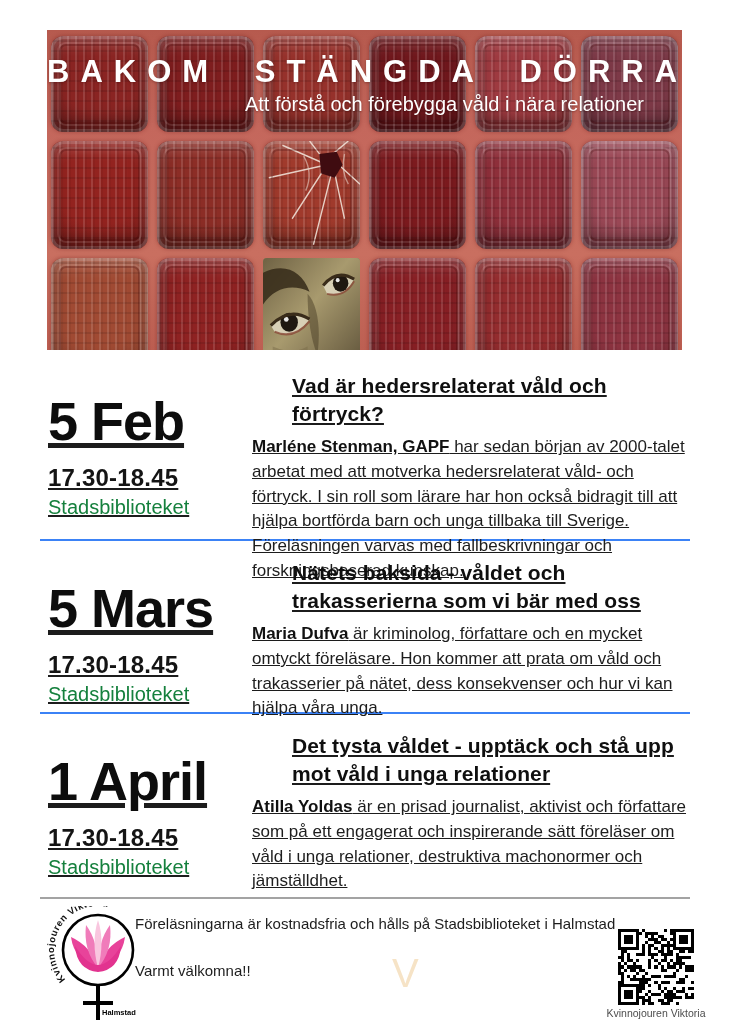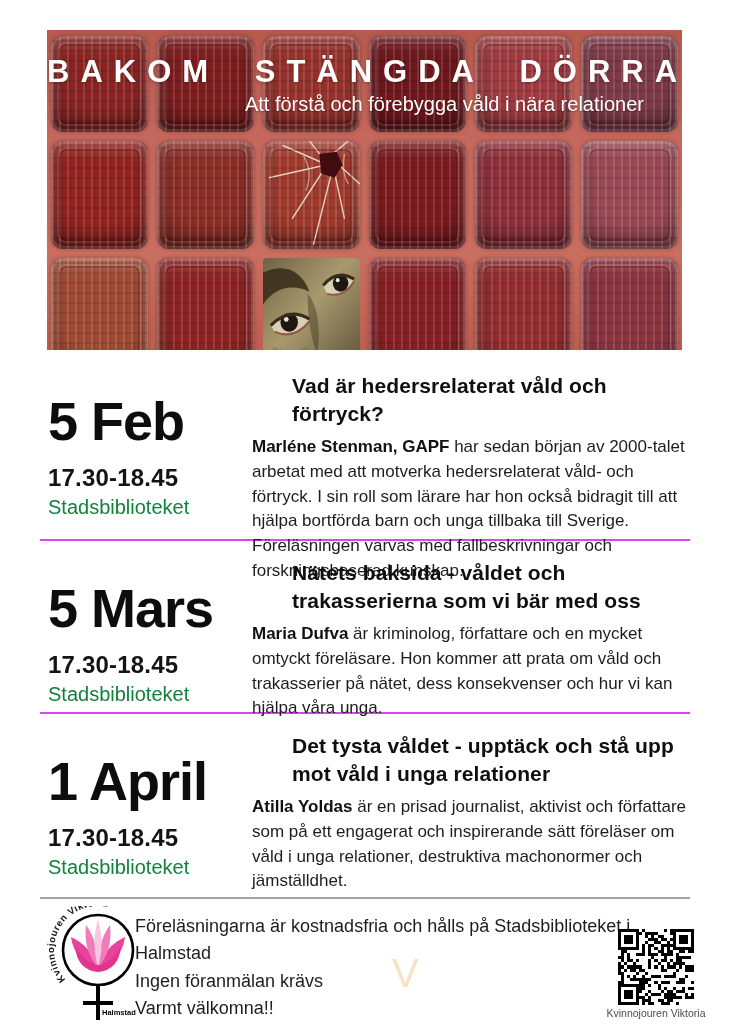--- a/index.html
+++ b/index.html
@@ -30,39 +30,39 @@
   .tile svg.overlay { position:absolute; inset:0; width:100%; height:100%; }
 
   .hero-title { position:absolute; left:0; right:0; top:24px; text-align:center;
           color:#ffffff; font-size:31px; font-weight:600; letter-spacing:11px; word-spacing:16px;
           text-shadow:0 1px 3px rgba(60,0,0,0.35); white-space:nowrap; }
   .hero-subtitle { position:absolute; right:38px; top:63px; color:#ffffff;
           font-size:20px; font-weight:500; text-shadow:0 1px 2px rgba(60,0,0,0.4); }
 
   
   .events { position:absolute; left:40px; top:358px; width:650px; }
-  .event { display:grid; grid-template-columns:212px 1fr; padding:14px 0 12px 0; }
-  .event + .event { border-top:2px solid #d946ef; padding-top:18px; }
+  .event { display:grid; grid-template-columns:212px 1fr; padding:14px 0 12px 0;text-decoration:underline; }
+  .event + .event { border-top:2px solid #3b82f6; padding-top:18px; }
   .event1 { height:181px; }
   .event2 { height:173px; }
   .event3 { height:185px; }
   .ev-left { padding-left:8px; }
   .ev-date { font-size:54px; font-weight:800; letter-spacing:-1px; color:#0d0d0d; line-height:1; margin-top:22px; }
   .ev-time { font-size:24px; font-weight:700; color:#141414; margin-top:16px; letter-spacing:0.2px; }
   .ev-loc  { font-size:20px; font-weight:400; color:#15803d; margin-top:4px; }
   .ev-right { padding-right:2px; }
   .ev-title { font-size:21px; font-weight:800; color:#0f0f0f; line-height:1.32; letter-spacing:0.1px;margin-left:40px; }
   .ev-desc { font-size:17px; line-height:1.45; color:#1d1d1d; margin-top:8px; }
   .ev-desc b { font-weight:700; color:#111;text-align:center; }
 
   
   .footer { position:absolute; left:40px; top:897px; width:650px; height:130px; border-top:2px solid #a3a3a3; }
   .logo { position:absolute; left:6px; top:7px; width:100px; height:118px; }
-  .foot-text { position:absolute; left:95px; top:14px; font-size:18px; line-height:1.52; color:#1d1d1d; }
-  .foot-welcome { }
+  .foot-text { position:absolute; left:95px; top:14px; font-size:15px; line-height:1.52; color:#1d1d1d; }
+  .foot-welcome { margin-top:24px; }
   .watermark { position:absolute; left:352px; top:52px; font-size:40px; font-weight:300;
                color:#f6e3c6; letter-spacing:1px; }
   .qr-wrap { position:absolute; left:578px; top:30px; width:76px; height:76px; }
   .qr-caption { position:absolute; left:528px; top:108px; width:176px; display:flex; justify-content:center;
                 font-size:10.5px; color:#4d4d4d; white-space:nowrap; }
 </style>
 </head>
 <body>
 
 <div class="page">
@@ -184,21 +184,20 @@
       <path d="M29,40 Q31,64 52,66 Q73,64 75,40 Q63,59 52,59 Q41,59 29,40 Z" fill="#e2338f"></path>
 
       <text font-size="9.5" font-weight="600" fill="#111" letter-spacing="0.6" font-family="Liberation Sans, sans-serif">
         <textPath href="#logoArc" startOffset="1%">Kvinnojouren Viktoria</textPath>
       </text>
       <text x="56" y="109" font-size="7.5" font-weight="700" fill="#000" font-family="Liberation Sans, sans-serif">Halmstad</text>
     </svg>
 
     <div class="foot-text">
       <div>Föreläsningarna är kostnadsfria och hålls på Stadsbiblioteket i Halmstad</div>
-      <div>Ingen föranmälan krävs</div>
       <div class="foot-welcome">Varmt välkomna!!</div>
     </div>
 
     <div class="watermark">V</div>
 
     <svg class="qr-wrap" id="qr-svg" viewBox="0 0 25 25" shape-rendering="crispEdges">
         <rect x="8" y="0" width="1" height="1" fill="#000"></rect>
         <rect x="15" y="0" width="1" height="1" fill="#000"></rect>
         <rect x="17" y="0" width="1" height="1" fill="#000"></rect>
         <rect x="7" y="1" width="1" height="1" fill="#000"></rect>

